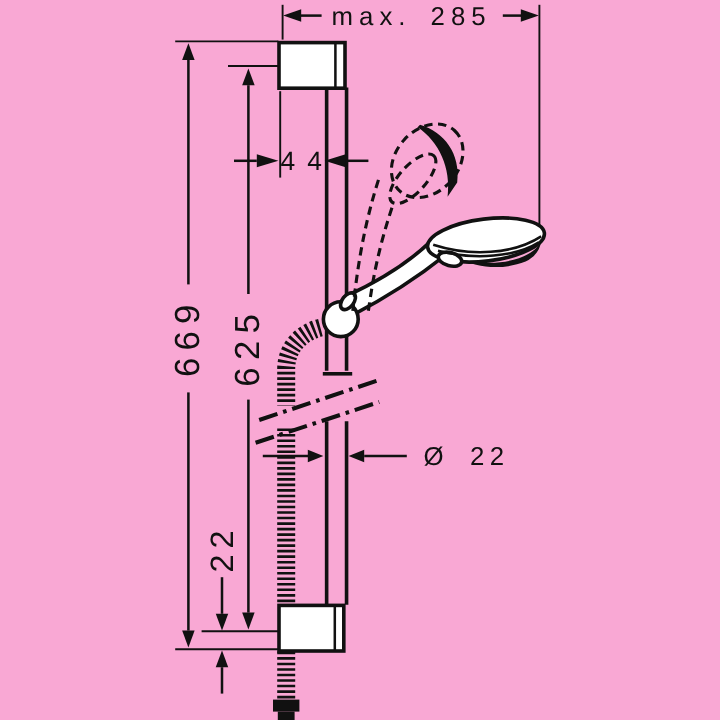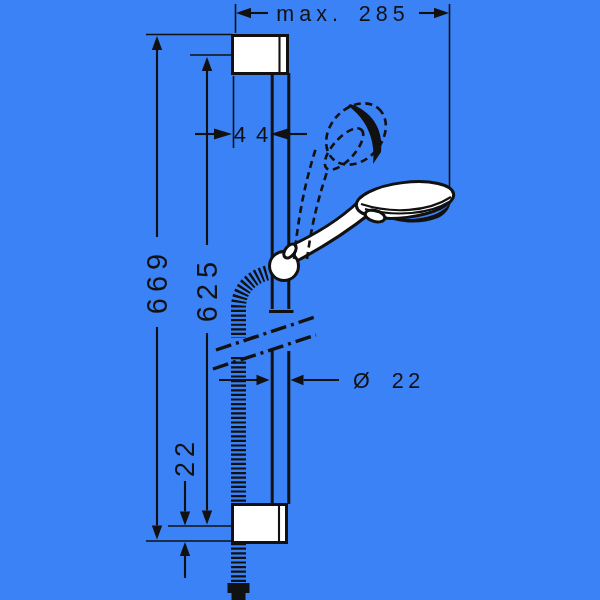--- a/index.html
+++ b/index.html
@@ -1,16 +1,16 @@
 <!DOCTYPE html>
 <html><head>
 <meta charset="utf-8">
 <style>
   html,body{margin:0;padding:0;background:#ffffff;}
-  #stage{width:600px;height:600px;position:relative;background:#3b82f6;overflow:hidden;}
+  #stage{width:600px;height:600px;position:relative;background:#f9a8d4;overflow:hidden;}
   svg{display:block;}
   text{font-family:"Liberation Sans","DejaVu Sans",sans-serif;fill:#111;}
   .dimtext{font-size:21.5px;letter-spacing:5px;word-spacing:5px;}
   .dimtext-vert-lg{font-size:29px;letter-spacing:6px;}
   .dimtext-vert-sm{font-size:27px;letter-spacing:5px;}
   .dimtext-44{font-size:22px;letter-spacing:10px;}
   .dimtext-dia{font-size:21.5px;letter-spacing:4.5px;word-spacing:7px;}
   .thin{stroke:#111;stroke-width:1.6;fill:none;}
   .dim{stroke:#111;stroke-width:2.1;fill:none;}
   .arr{fill:#111;stroke:none;}

